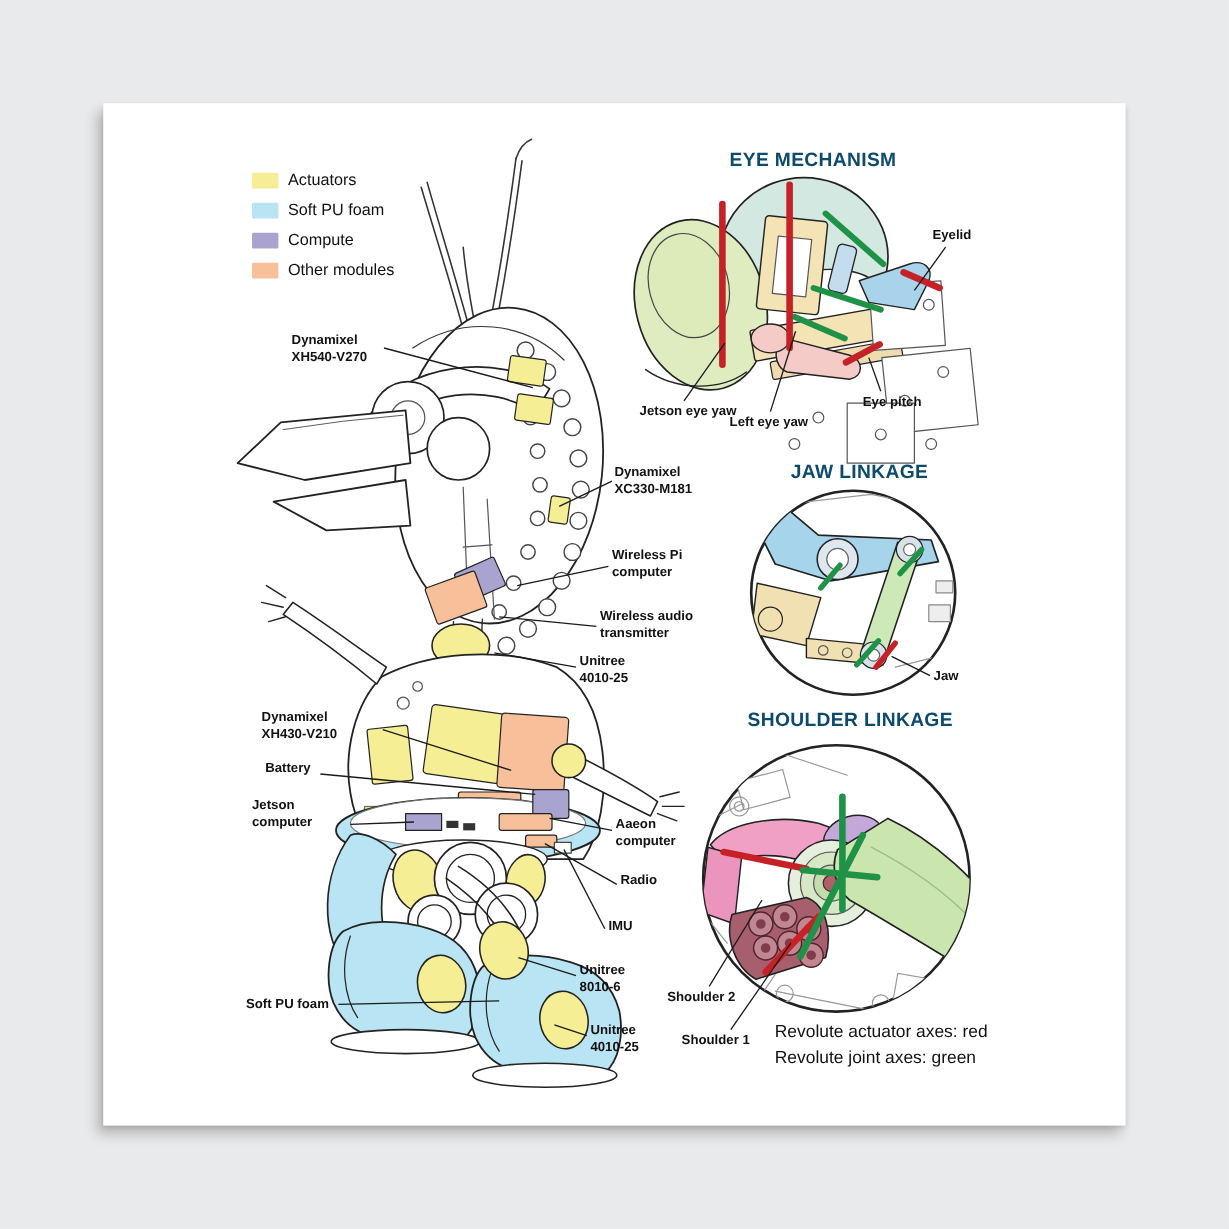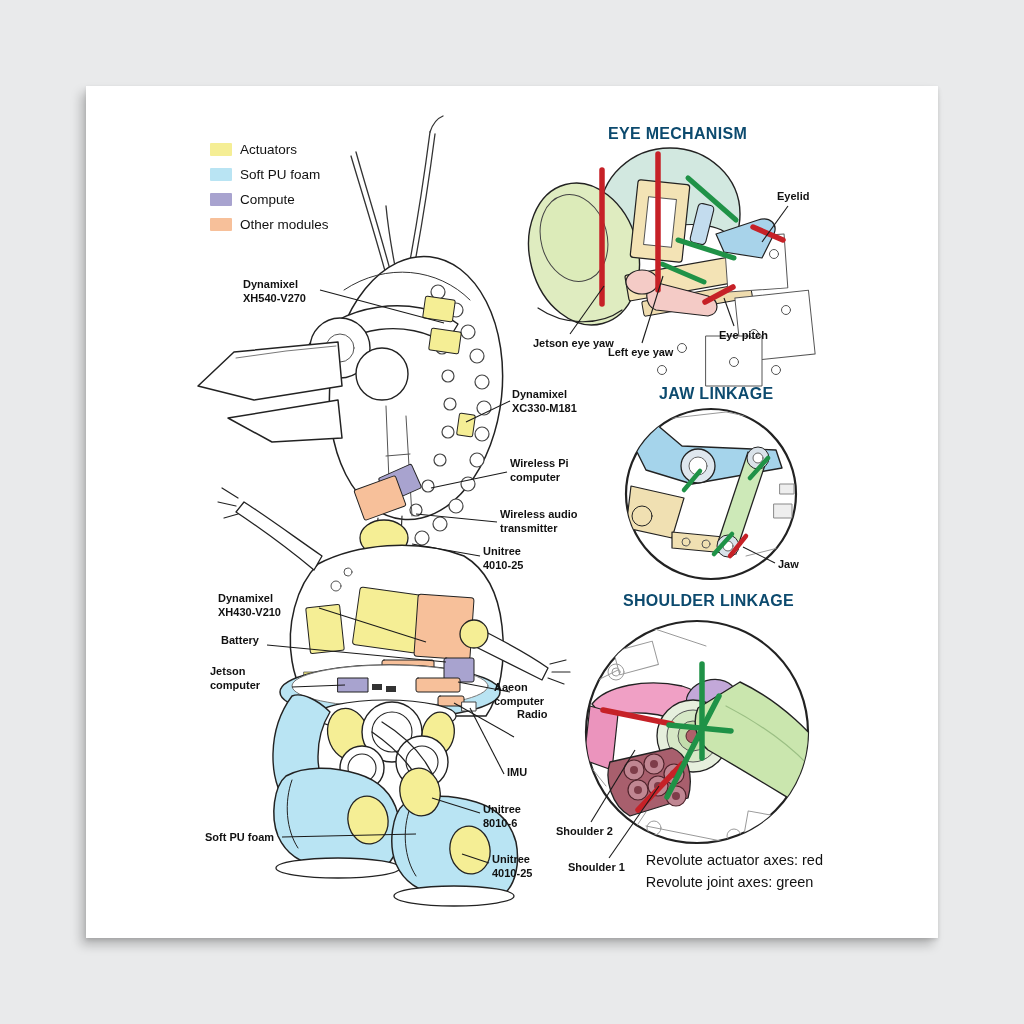--- a/index.html
+++ b/index.html
@@ -3,21 +3,21 @@
 <meta charset="utf-8">
 <style>
   html,body{margin:0;padding:0;width:1024px;height:1024px;background:#e9eaeb;overflow:hidden;}
   #stage{position:relative;width:1024px;height:1024px;font-family:"Liberation Sans",sans-serif;}
   #card{position:absolute;left:86px;top:86px;width:852px;height:852px;background:#ffffff;
         box-shadow:-5px 7px 10px rgba(0,0,0,0.22), 0 2px 4px rgba(0,0,0,0.12);}
   #card svg{position:absolute;left:0;top:0;}
   .lbl{position:absolute;font-weight:bold;font-size:11px;line-height:1.3;color:#111;white-space:pre-line;}
   .title{position:absolute;font-weight:bold;font-size:16px;letter-spacing:.3px;color:#0c4a6e;white-space:nowrap;}
   .legend{position:absolute;left:124px;top:56px;display:flex;flex-direction:column;gap:10px;}
-  .legend-row{display:flex;align-items:center;gap:8px;}
+  .legend-row{display:flex;align-items:flex-end;gap:8px;}
   .swatch{width:22px;height:13px;border-radius:1px;}
   .legend-label{font-size:13.5px;color:#111;}
   .notes{position:absolute;right:115px;top:764px;text-align:left;font-size:14.5px;line-height:1.5;color:#111;}
 </style>
 </head>
 <body>
 
 <div id="stage">
   <div id="card">
 
@@ -318,23 +318,23 @@
 computer</div>
     <div class="lbl" style="left:414px;top:421px">Wireless audio
 transmitter</div>
     <div class="lbl" style="left:397px;top:458px">Unitree
 4010-25</div>
     <div class="lbl" style="left:132px;top:505px">Dynamixel
 XH430-V210</div>
     <div class="lbl" style="left:135px;top:547px">Battery</div>
     <div class="lbl" style="left:124px;top:578px">Jetson
 computer</div>
-    <div class="lbl" style="left:408px;top:594px">Aaeon
+    <div class="lbl" style="left:427px;top:594px">Aaeon
 computer</div>
-    <div class="lbl" style="left:431px;top:621px">Radio</div>
+    <div class="lbl" style="left:431px;top:641px">Radio</div>
     <div class="lbl" style="left:421px;top:679px">IMU</div>
     <div class="lbl" style="left:119px;top:744px">Soft PU foam</div>
     <div class="lbl" style="left:397px;top:716px">Unitree
 8010-6</div>
     <div class="lbl" style="left:406px;top:766px">Unitree
 4010-25</div>
 
     <div class="title" style="left:522px;top:39px">EYE MECHANISM</div>
     <div class="lbl" style="left:691px;top:103px">Eyelid</div>
     <div class="lbl" style="left:447px;top:250px">Jetson eye yaw</div>

